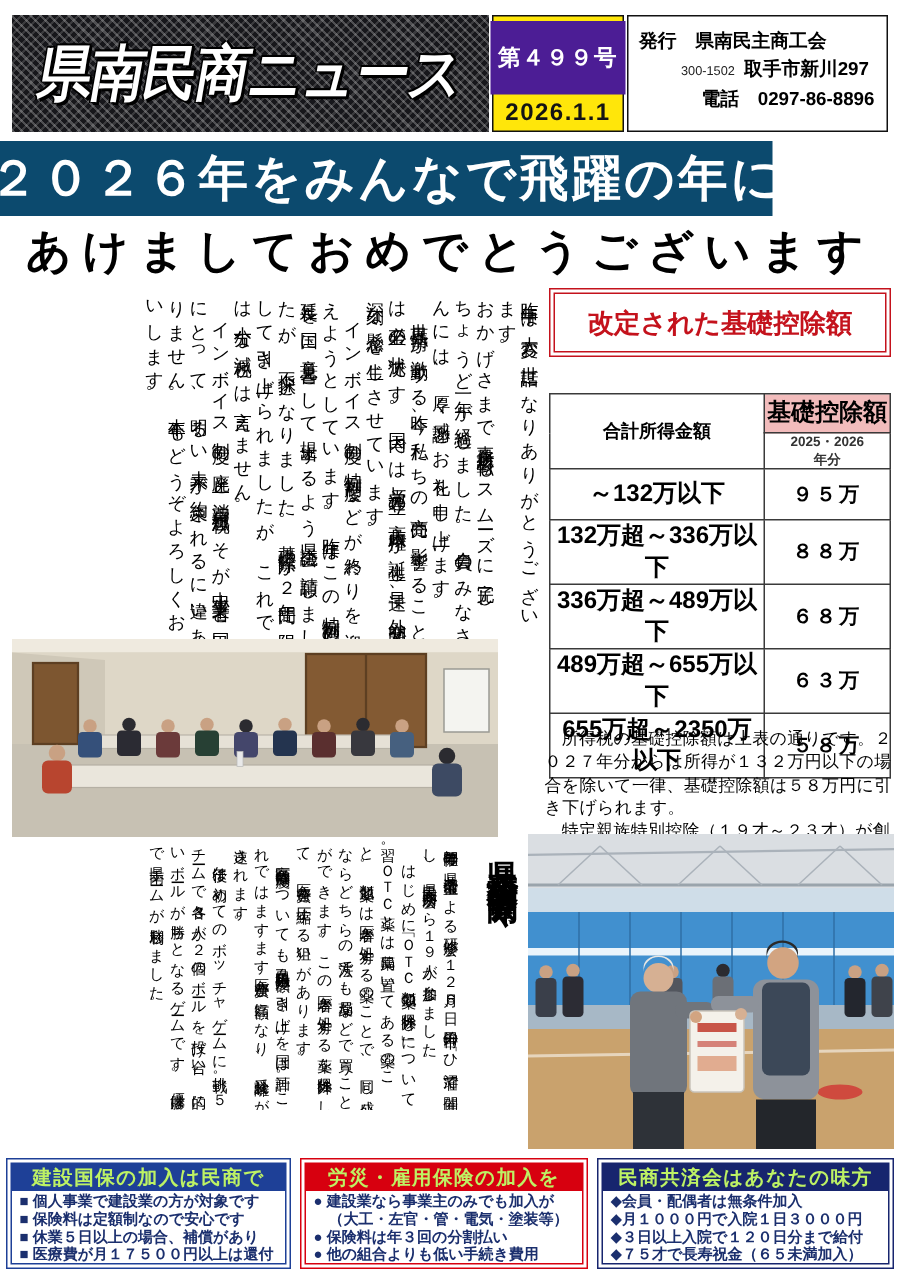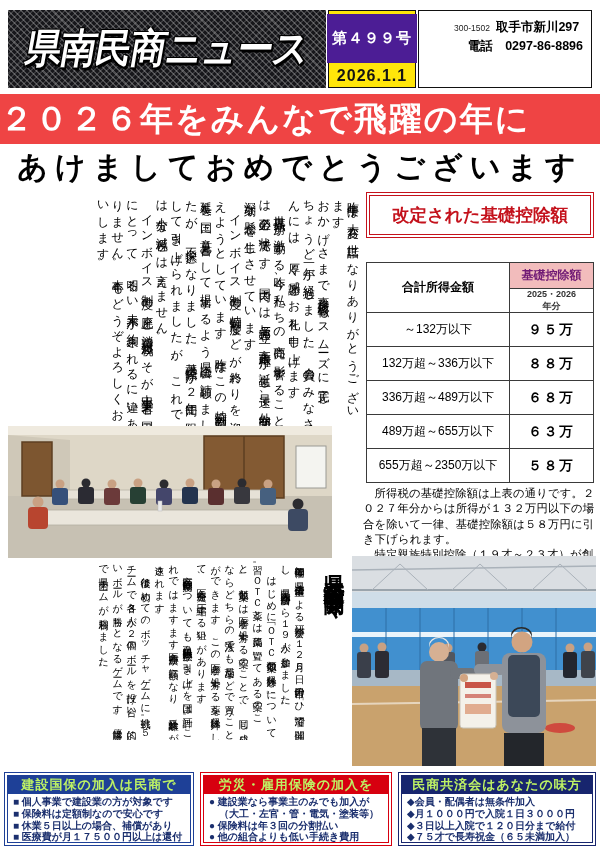--- a/index.html
+++ b/index.html
@@ -40,22 +40,22 @@
     border:1.5px solid #111; box-sizing:border-box;
     padding:7px 6px 0 7px; line-height:1.55;
   }
   .pub-line1 { font-size:12.5px; font-weight:bold; }
   .pub-line2 { font-size:12.5px; font-weight:bold; display:flex; align-items:baseline; }
   .pub-postal { font-size:8.5px; font-weight:normal; color:#222; margin-right:6px;margin-left:28px; }
   .pub-line3 { font-size:12.5px; font-weight:bold; text-align:right; padding-right:2px; }
 
   
   .red-band {
-    left:0; top:94px; width:600px; height:50px; background:#ef4444;
-    display:flex; align-items:center; 
+    left:0; top:94px; width:515px; height:50px; background:#0c4a6e;
+    display:flex; align-items:center; justify-content:center;
   }
   .red-band-text {
     color:#fff; font-size:33px; font-weight:900; letter-spacing:2px; white-space:nowrap;
   }
   .greeting {
     left:0; top:146px; width:600px; height:42px;
     display:flex; align-items:center; justify-content:center;
     font-family:"DejaVu Serif","Liberation Serif",serif;
     font-size:30px; font-weight:bold; letter-spacing:7px; white-space:nowrap;
   }
@@ -88,23 +88,23 @@
   .ded-title { color:#c4121c; font-size:17.5px; font-weight:bold; white-space:nowrap; }
   .ded-sub   { color:#c4121c; font-size:14px;  font-weight:bold; white-space:nowrap; }
 
   .ded-table {
     left:366px; top:262px; width:228px; border-collapse:collapse; table-layout:fixed;
   }
   .ded-table td, .ded-table th {
     border:1.5px solid #3a3a3a; text-align:center; vertical-align:middle; padding:0;
   }
   .th-income { width:142px; font-size:12px; font-weight:bold; background:#fff; }
-  .th-ded    { height:25px; font-size:12px; font-weight:bold; background:#f2bcbc; color:#701a75; }
+  .th-ded    { height:25px; font-size:16px; font-weight:bold; background:#f2bcbc; color:#000000; }
   .th-ded-sub{ height:23px; font-size:9px; line-height:1.25; white-space:pre-line; color:#333; }
-  .td-range  { height:33px; font-size:12px; font-weight:normal; }
+  .td-range  { height:33px; font-size:16px; font-weight:bold; }
   .td-amount { font-size:13.5px; font-weight:bold; letter-spacing:2px; }
 
   .ded-note {
     left:363px; top:486px; width:233px; height:94px;
     font-size:11.3px; line-height:15.3px; white-space:pre-line;
     letter-spacing:.2px; overflow:hidden;
   }
 
   
   .photo1 { left:8px;   top:426px; width:324px; height:132px; }
@@ -135,20 +135,21 @@
 <div class="page">
 
   <div class="abs banner">
     <div class="banner-title">県南民商ニュース</div>
   </div>
   <div class="abs issue-box">
     <div class="issue-no">第４９９号</div>
     <div class="issue-date">2026.1.1</div>
   </div>
   <div class="abs pub-box">
+    <div class="pub-line1">発行　県南民主商工会</div>
     <div class="pub-line2">
       <span class="pub-postal">300-1502</span>
       <span>取手市新川297</span>
     </div>
     <div class="pub-line3">電話　0297-86-8896</div>
   </div>
 
   <div class="abs red-band">
     <div class="red-band-text">２０２６年をみんなで飛躍の年に</div>
   </div>

